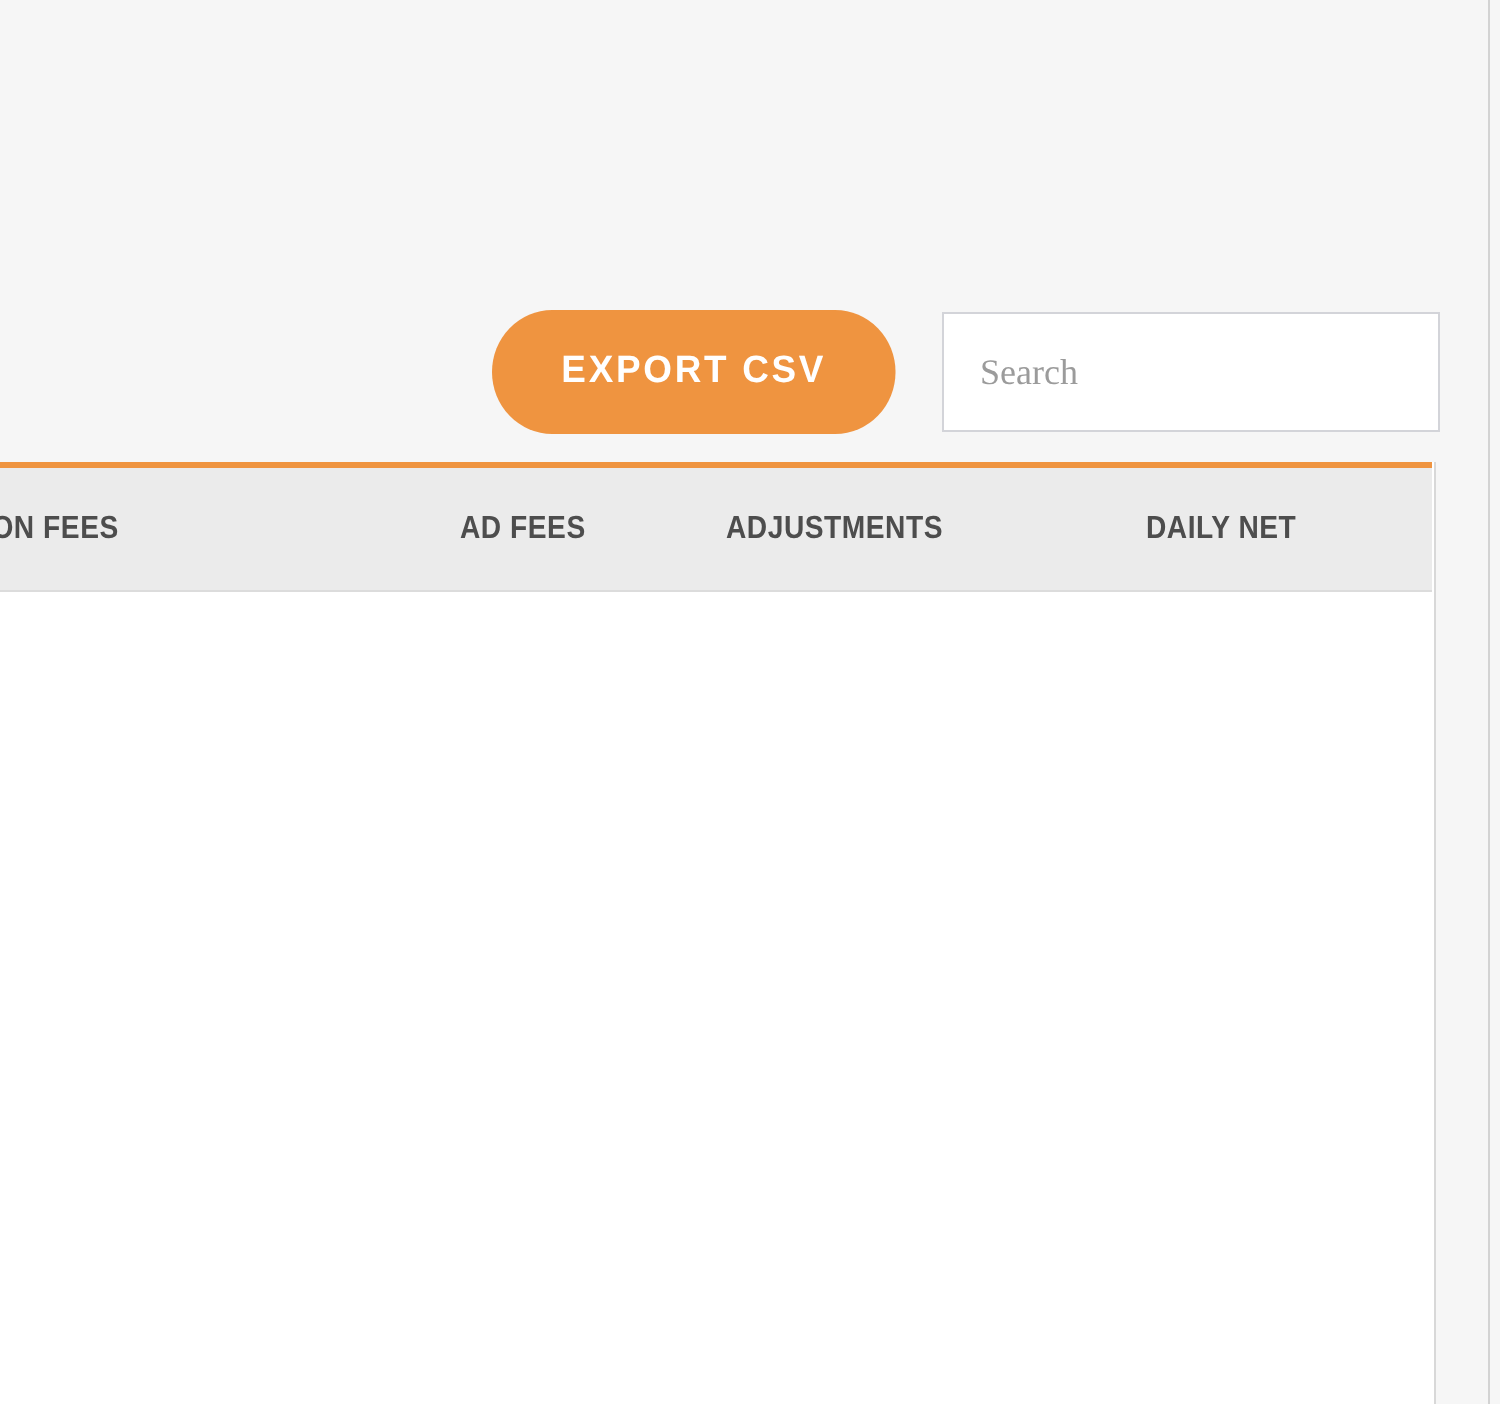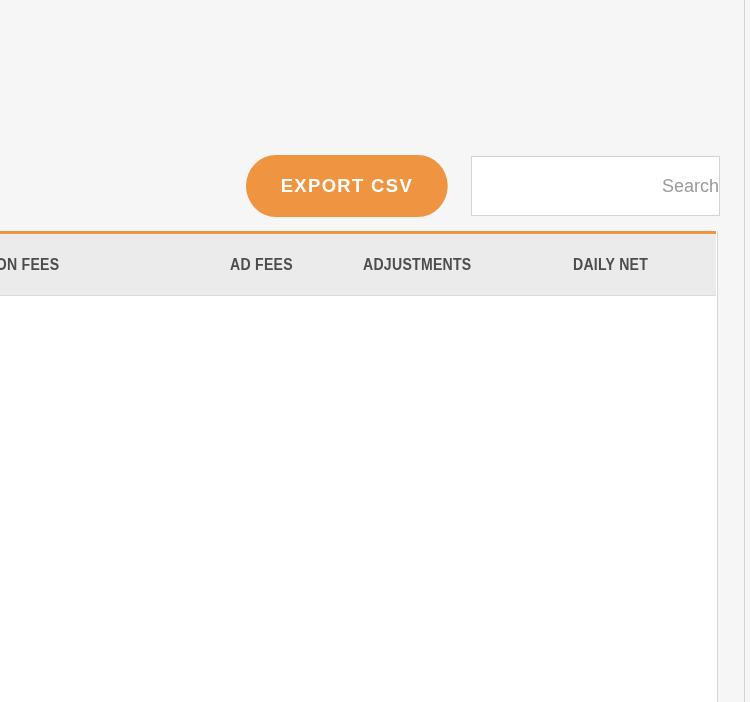--- a/index.html
+++ b/index.html
@@ -79,24 +79,23 @@
   }
 
   .search-input {
     width: 100%;
     height: 100%;
     box-sizing: border-box;
     border: none;
     outline: none;
     background: transparent;
     padding: 0 0 0 18px;
-    font-family: Liberation Sans, sans-serif;
+    font-family: Liberation Serif, serif;
     font-size: 18px;
     color: #0f172a;
-    text-align: right;
   }
   .search-input::placeholder {
     color: #9b9b9b;
     opacity: 1;
   }
 
   
   .table-panel {
     position: absolute;
     left: 0;

